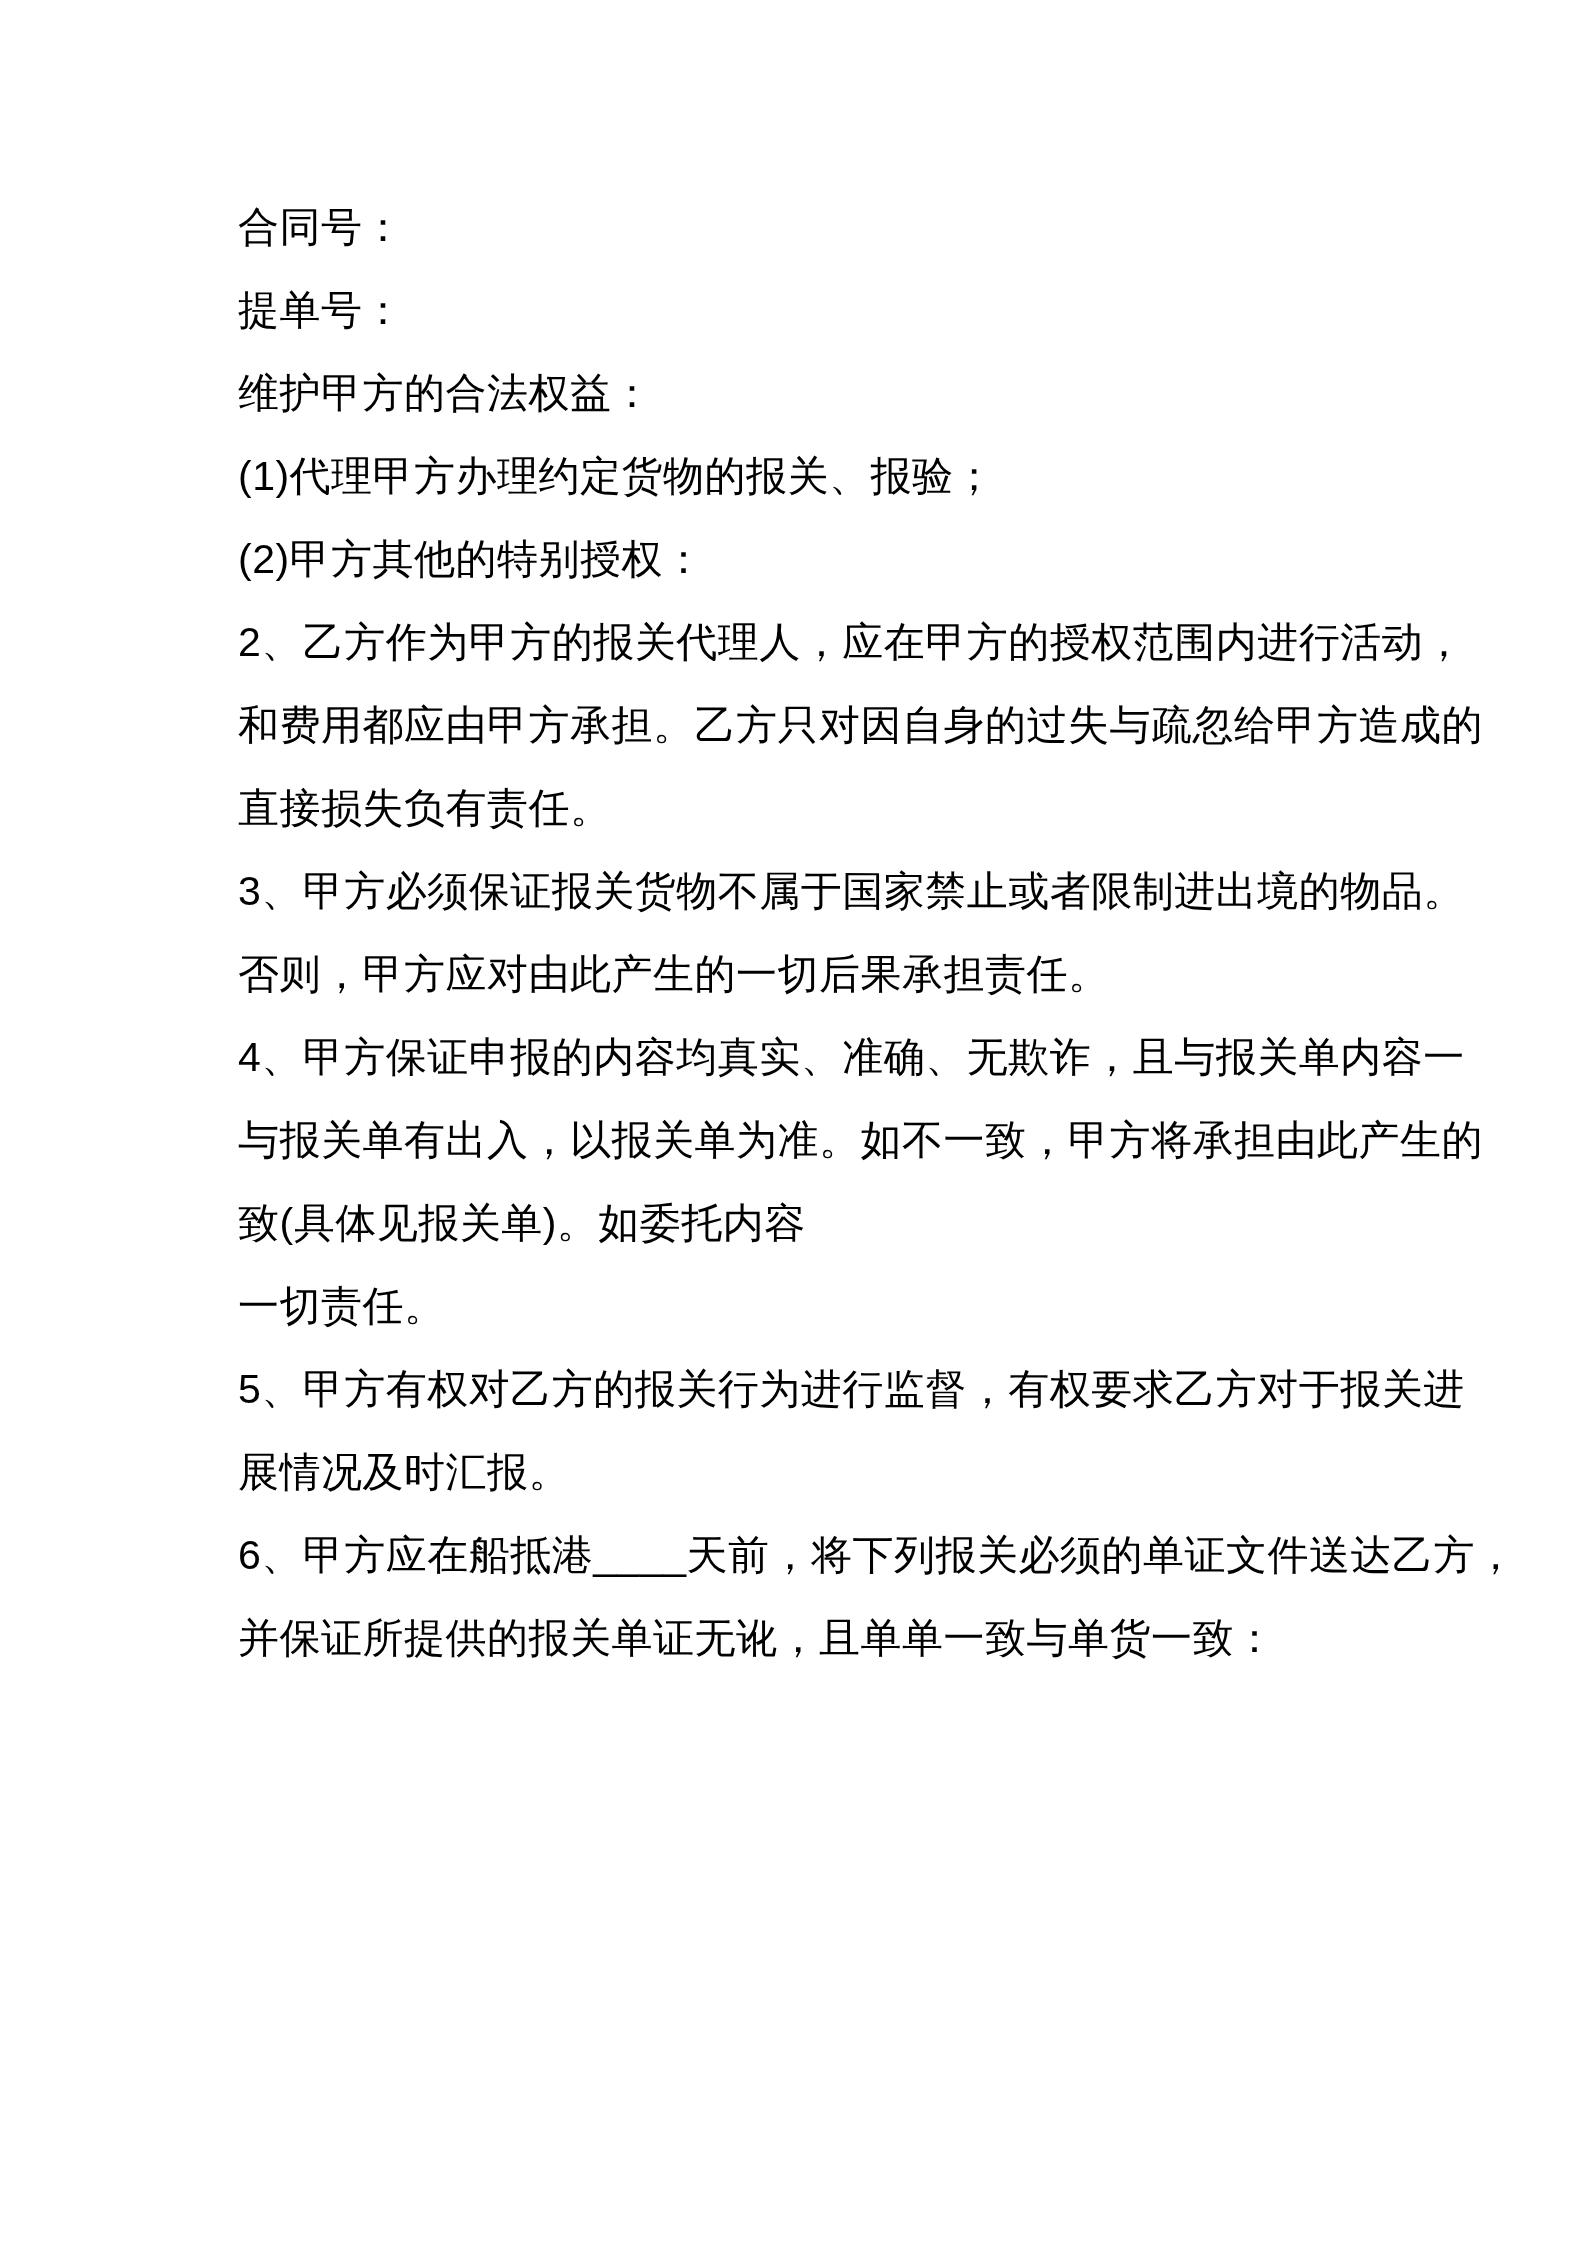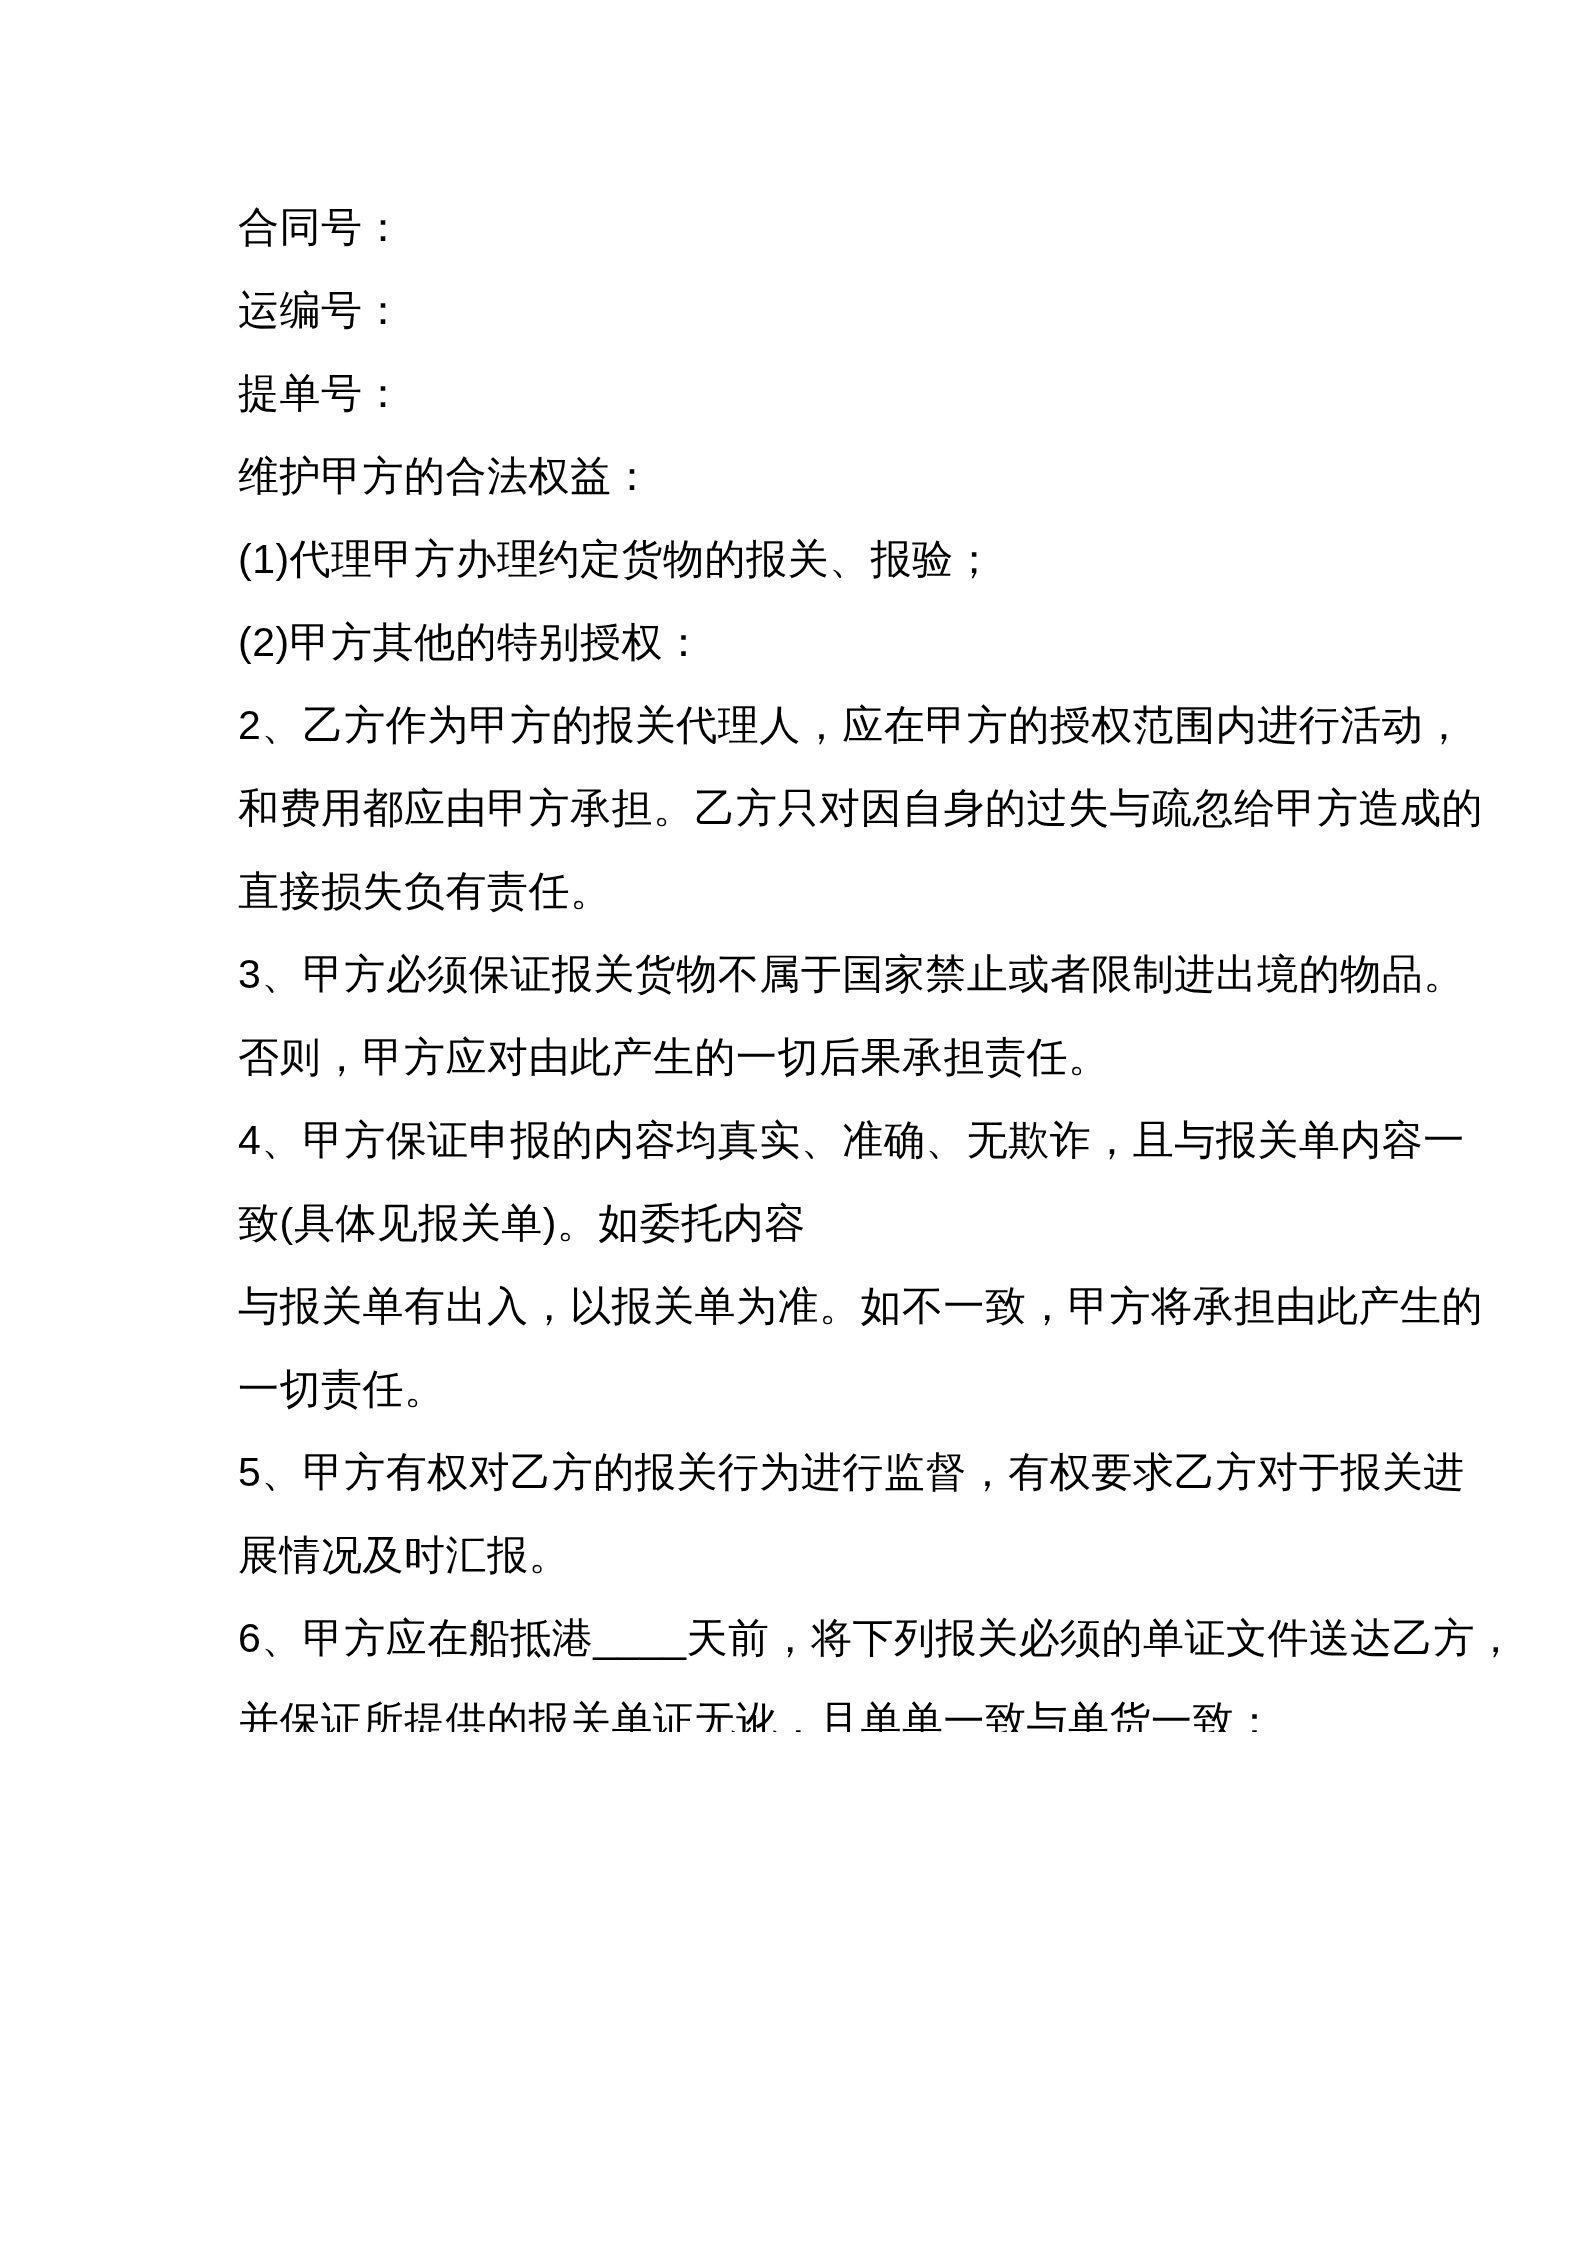--- a/index.html
+++ b/index.html
@@ -32,32 +32,31 @@
     letter-spacing: 0.5px;
     white-space: nowrap;
   }
 </style>
 </head>
 <body>
 
 <div class="page">
   <div class="text-block">
     <p class="line">合同号：</p>
-    <p class="line">运编号：</p>
     <p class="line">提单号：</p>
     <p class="line">维护甲方的合法权益：</p>
     <p class="line">(1)代理甲方办理约定货物的报关、报验；</p>
     <p class="line">(2)甲方其他的特别授权：</p>
     <p class="line">2、乙方作为甲方的报关代理人，应在甲方的授权范围内进行活动，</p>
     <p class="line">和费用都应由甲方承担。乙方只对因自身的过失与疏忽给甲方造成的</p>
     <p class="line">直接损失负有责任。</p>
     <p class="line">3、甲方必须保证报关货物不属于国家禁止或者限制进出境的物品。</p>
     <p class="line">否则，甲方应对由此产生的一切后果承担责任。</p>
     <p class="line">4、甲方保证申报的内容均真实、准确、无欺诈，且与报关单内容一</p>
+    <p class="line">与报关单有出入，以报关单为准。如不一致，甲方将承担由此产生的</p>
     <p class="line">致(具体见报关单)。如委托内容</p>
-    <p class="line">与报关单有出入，以报关单为准。如不一致，甲方将承担由此产生的</p>
     <p class="line">一切责任。</p>
     <p class="line">5、甲方有权对乙方的报关行为进行监督，有权要求乙方对于报关进</p>
     <p class="line">展情况及时汇报。</p>
     <p class="line">6、甲方应在船抵港____天前，将下列报关必须的单证文件送达乙方，</p>
     <p class="line">并保证所提供的报关单证无讹，且单单一致与单货一致：</p>
   </div>
 </div>
 
 </body></html>

